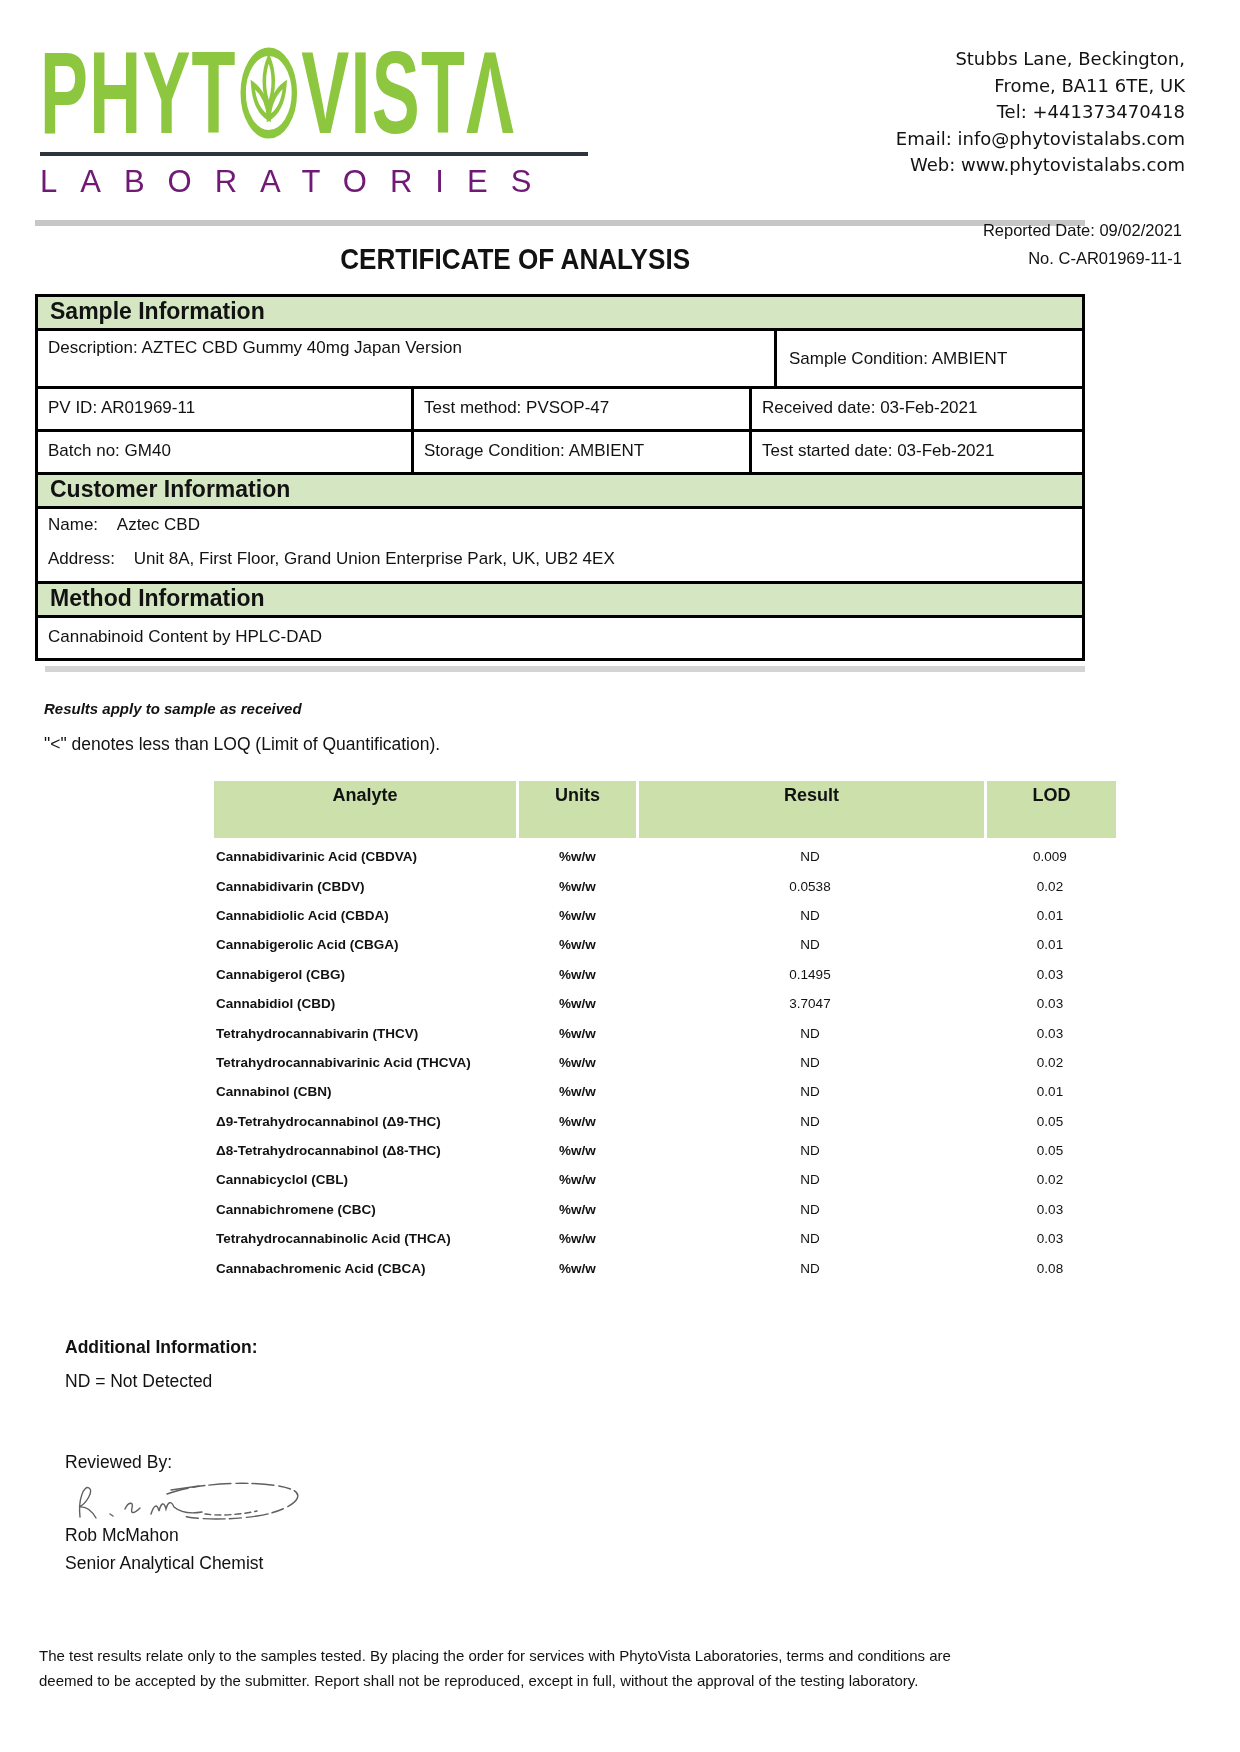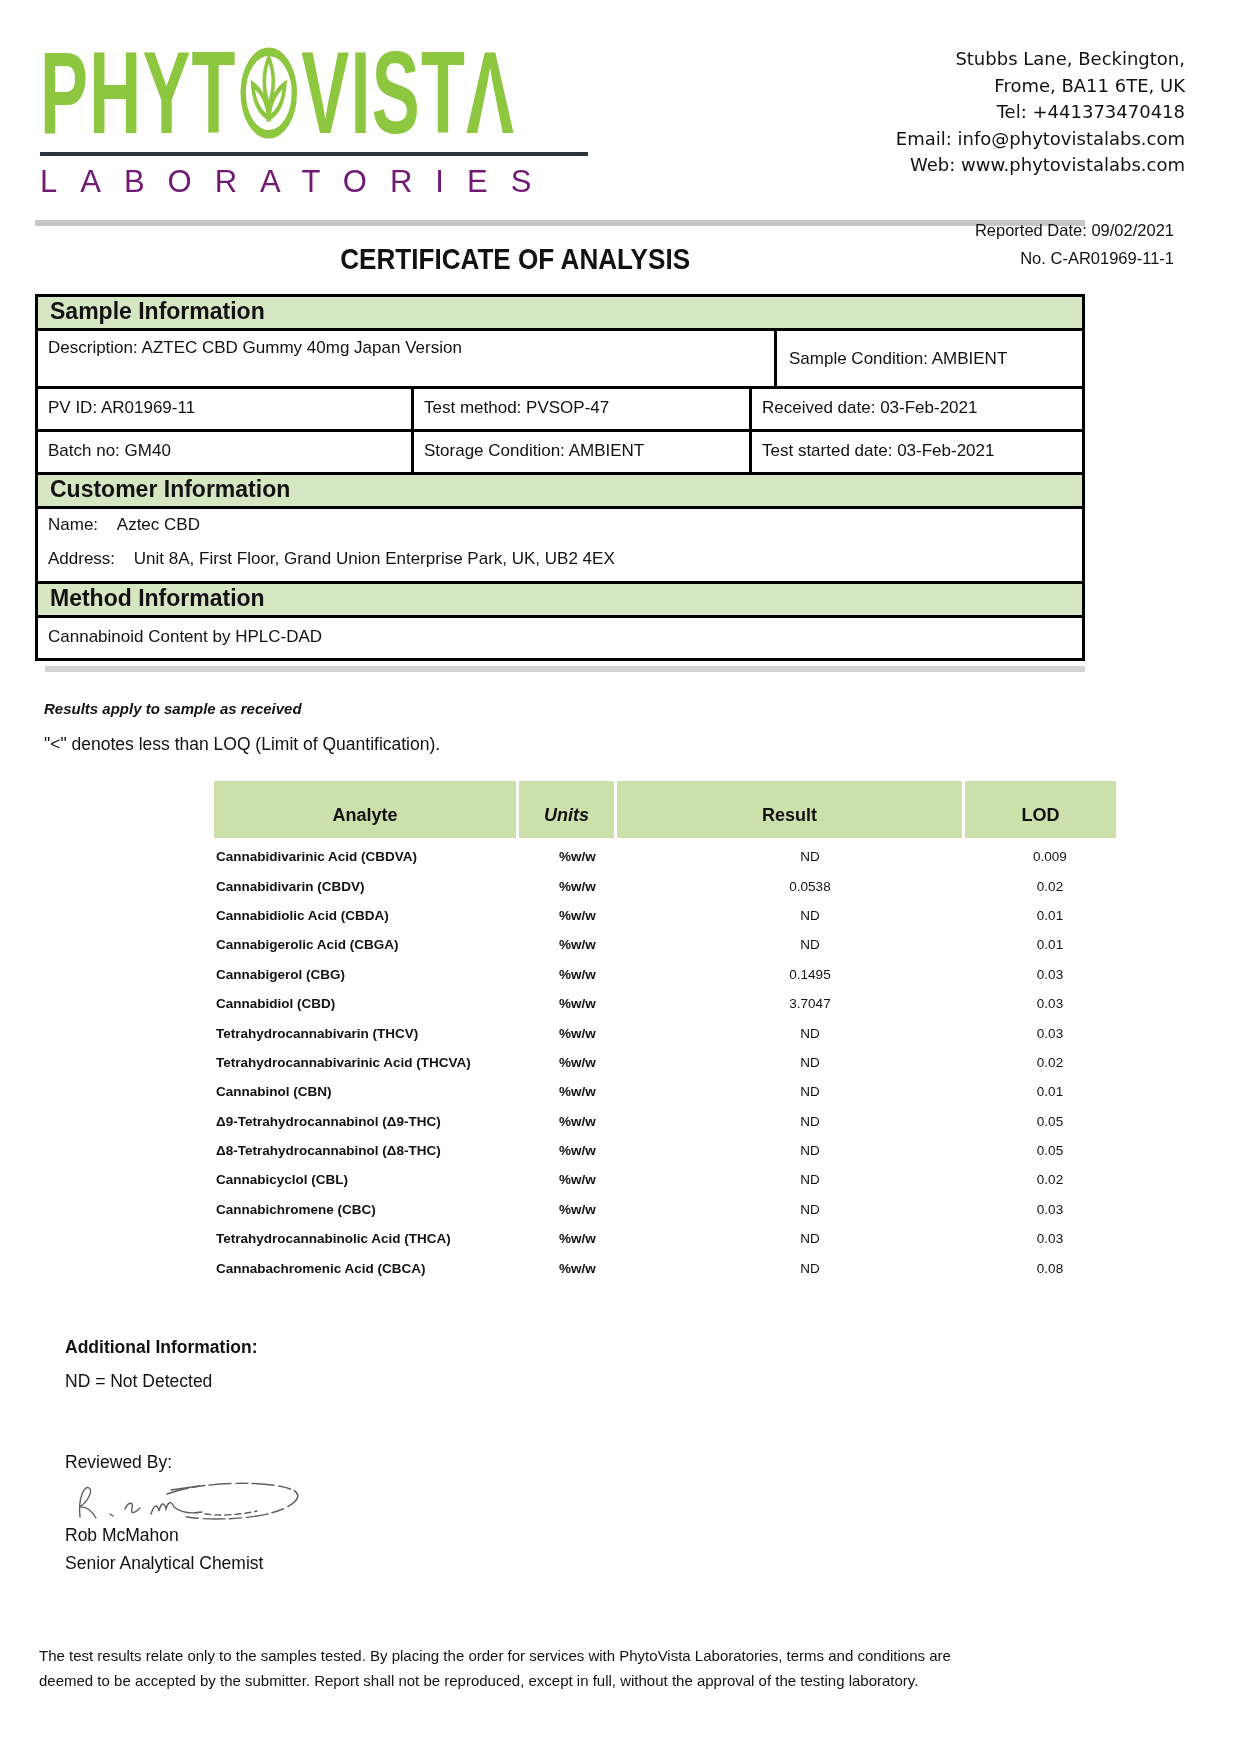--- a/index.html
+++ b/index.html
@@ -23,21 +23,21 @@
   .logo-sub {
     margin-top:8px; font-size:31px; color:#701a75; letter-spacing:23px;
     white-space:nowrap;
   }
   .contact {
     position:absolute; top:46px; right:55px; text-align:right;
     font-family:"DejaVu Sans", sans-serif; font-size:18px; line-height:26.5px;
   }
   .header-shadow { margin:10px 155px 0 35px; height:6px; background:#c7c7c7; }
 
-  .meta { position:absolute; top:216px; right:66px; text-align:right; font-size:16.5px; line-height:28px; }
+  .meta { position:absolute; top:216px; right:58px; text-align:right; font-size:16.5px; line-height:28px; }
 
   .title-row { margin:16px 0 0 35px; width:960px; text-align:center; height:44px; }
   .title-row h1 {
     margin:0; display:inline-block; font-size:30px; font-weight:bold;
     transform:scaleX(0.87); letter-spacing:0;
   }
 
   
   .info-table { margin:8px 0 0 35px; width:1050px; border:3px solid #000; box-sizing:border-box; font-size:17px; }
   .section-bar {
@@ -59,23 +59,23 @@
 
   
   .results-note { margin:28px 0 0 44px; font-weight:bold; font-style:italic; font-size:15px; }
   .loq-note { margin:17px 0 0 44px; font-size:17.5px; }
 
   
   .results { margin:26px 0 0 214px; width:902px; }
   .r-head { display:flex; gap:3px; }
   .r-head .hc {
     background:var(--hdr-green); height:57px; box-sizing:border-box;
-    padding-top:24px; text-align:center; font-weight:bold; font-size:18px;
-  }
-  .hc.col-a { width:302px; } .hc.col-u { width:95px;font-style:italic; } .hc.col-r { width:345px; } .hc.col-l { flex:1; }
+    padding-top:4px; text-align:center; font-weight:bold; font-size:18px;
+  }
+  .hc.col-a { width:302px; } .hc.col-u { width:117px; } .hc.col-r { width:345px; } .hc.col-l { flex:1; }
   .r-body { margin-top:4px; }
   .r-row { display:flex; height:29.4px; align-items:center; font-size:13.5px; }
   .rc { box-sizing:border-box; }
   .rc.col-a { width:305px; padding-left:2px; font-weight:bold; }
   .rc.col-u { width:117px; text-align:center; font-weight:bold; }
   .rc.col-r { width:348px; text-align:center; }
   .rc.col-l { flex:1; text-align:center; }
 
   
   .additional { margin:54px 0 0 65px; font-size:17.5px; }

